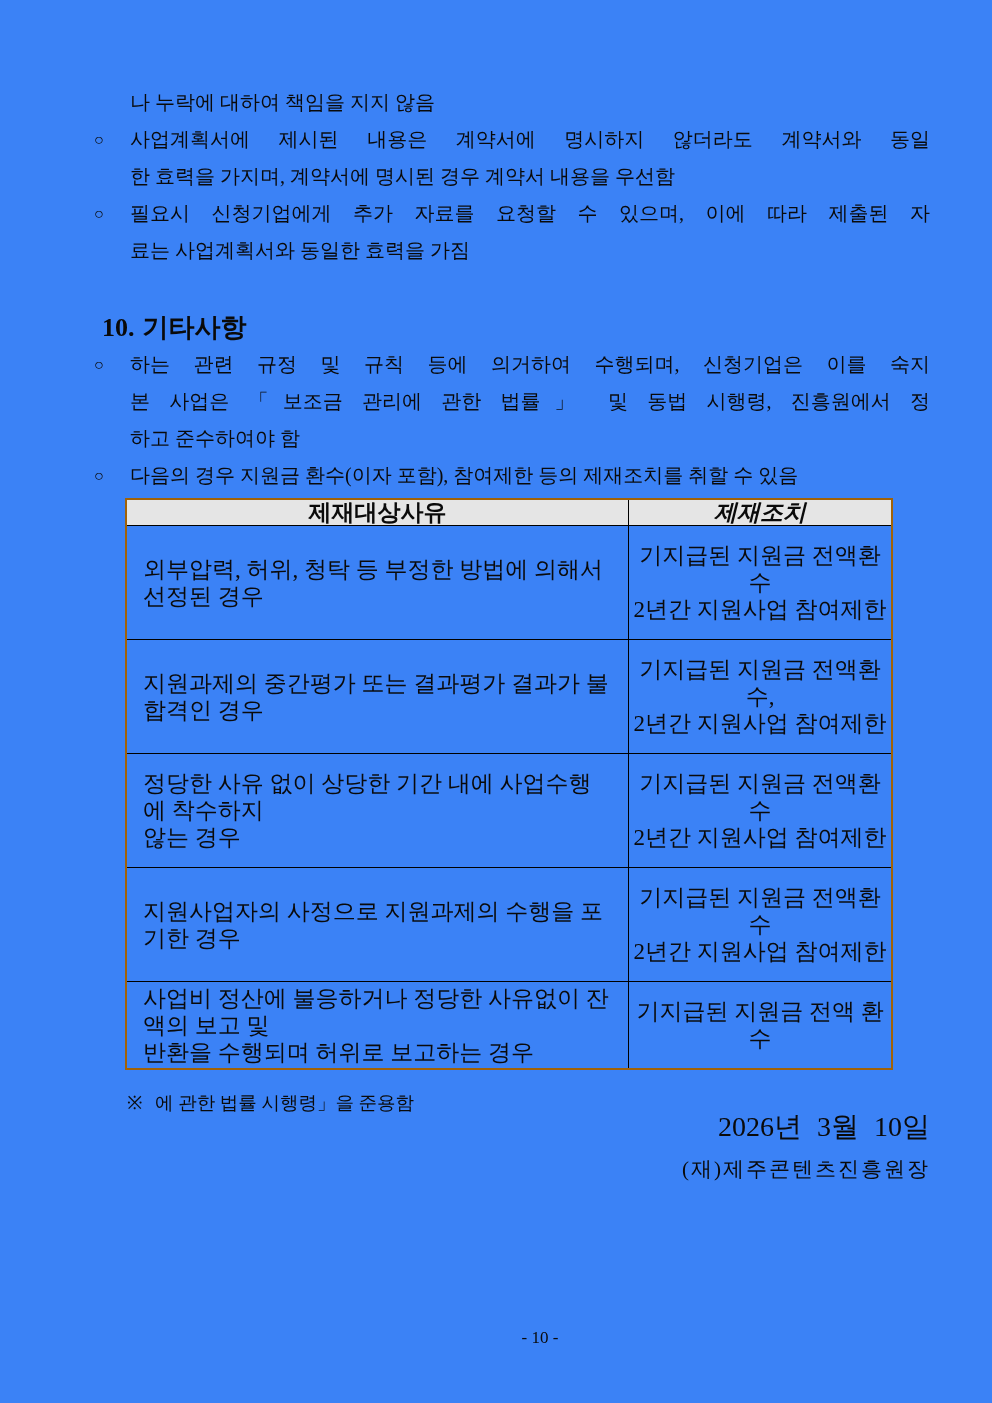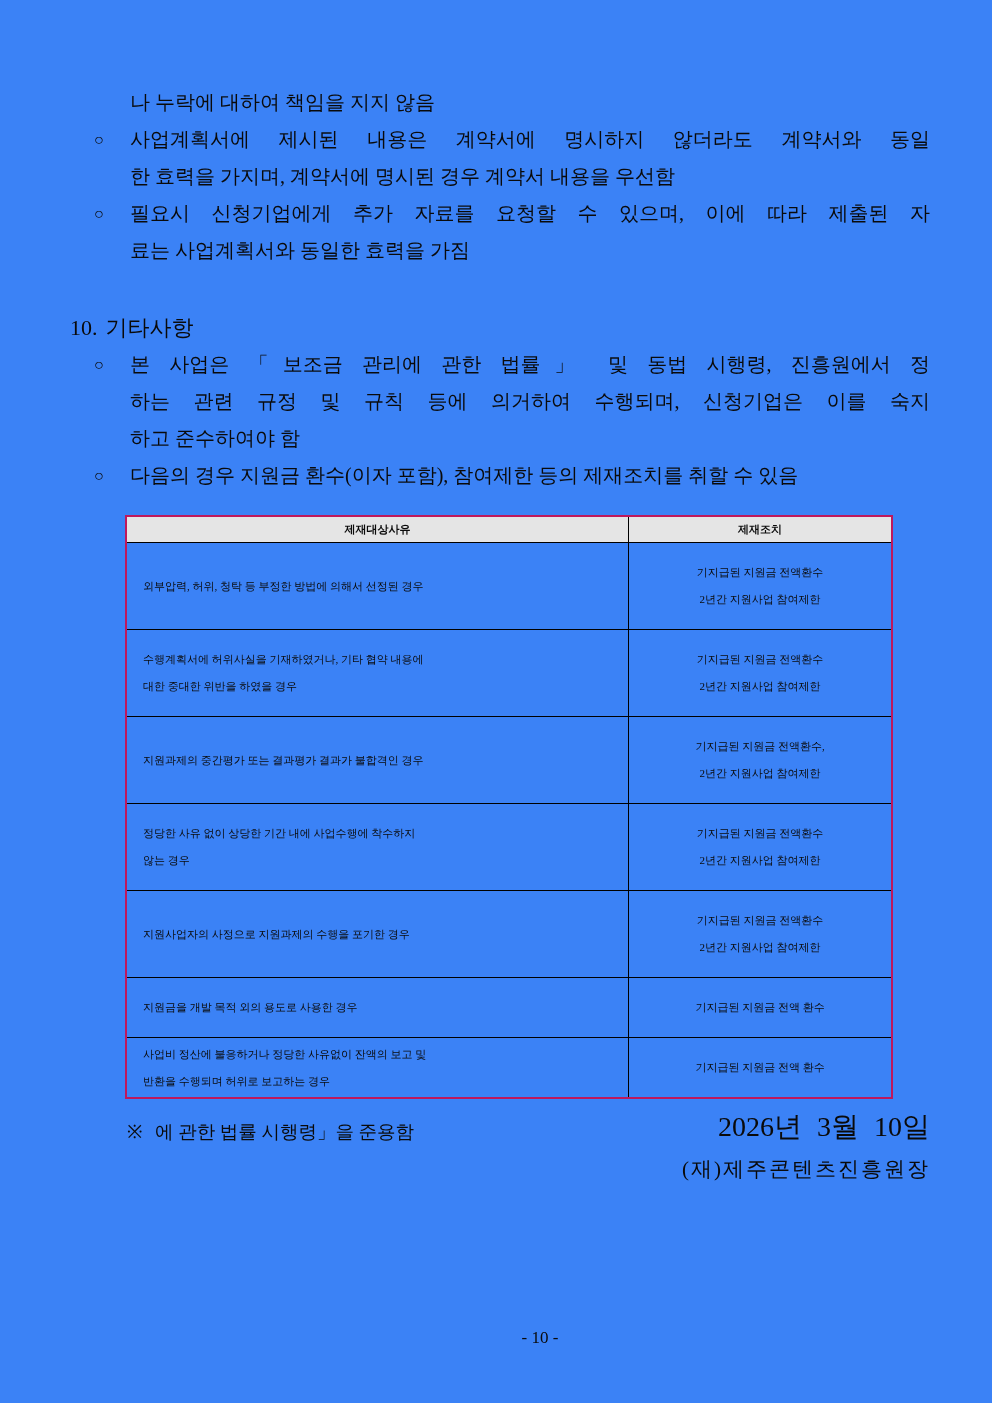--- a/index.html
+++ b/index.html
@@ -16,42 +16,42 @@
   }
   .body-text { font-size: 20px; line-height: 37px; }
   .jline { text-align: justify; text-align-last: justify; }
   .jline.last { text-align-last: left; }
   .cont-line { margin-left: 60px; }
   .bullet-item { position: relative; padding-left: 60px; }
   .bullet-item .marker {
     position: absolute; left: 24px; top: 0;
     font-size: 16px; line-height: 37px;
   }
-  .section-heading { font-size: 22px; font-weight: normal; line-height: 37px; margin-top: 40px; }
+  .section-heading { font-size: 26px; font-weight: bold; line-height: 37px; margin-top: 40px; margin-left: 32px; }
   .section-heading .sec-num { margin-right: 8px; }
 
   table.sanction-table {
     border-collapse: collapse;
     table-layout: fixed;
-    margin: 21px 0 0 55px;
+    margin: 4px 0 0 55px;
     width: 747px;
-    font-size: 11px;
-    border: 2px solid #be185d;
+    font-size: 23px;
+    border: 2px solid #a16207;
   }
   .sanction-table th {
     background: #e5e5e5;
     border: 1px solid #000;
     font-weight: bold;
     height: 25px;
     padding: 0 4px;
     text-align: center;
     line-height: 23px;
   }
   th.reason-col { width: 493px; }
-  th.action-col { width: 254px; }
+  th.action-col { width: 254px; font-style: italic; }
   .sanction-table td {
     border: 1px solid #000;
     line-height: 27px;
     padding: 1px 16px;
     vertical-align: middle;
   }
   td.reason { text-align: left; }
   td.action { text-align: center; padding: 16px 4px; }
   .cline { text-align: inherit; }
 
@@ -105,22 +105,22 @@
 
     <div class="section-heading">
       <span class="sec-num">10.</span><span>기타사항</span>
     </div>
 
     <div>
 
         <div class="bullet-item">
           <span class="marker">○</span>
           <div class="b-lines">
+            <div class="jline">하는 관련 규정 및 규칙 등에 의거하여 수행되며, 신청기업은 이를 숙지</div>
             <div class="jline">본 사업은 「보조금 관리에 관한 법률」 및 동법 시행령, 진흥원에서 정</div>
-            <div class="jline">하는 관련 규정 및 규칙 등에 의거하여 수행되며, 신청기업은 이를 숙지</div>
             <div class="jline last">하고 준수하여야 함</div>
           </div>
         </div>
 
         <div class="bullet-item">
           <span class="marker">○</span>
           <div class="b-lines">
             <div class="jline last">다음의 경우 지원금 환수(이자 포함), 참여제한 등의 제재조치를 취할 수 있음</div>
           </div>
         </div>
@@ -138,30 +138,20 @@
           <tr>
             <td class="reason">
               <div class="cline last">외부압력, 허위, 청탁 등 부정한 방법에 의해서 선정된 경우</div>
             </td>
             <td class="action">
               <div class="cline">기지급된 지원금 전액환수</div>
               <div class="cline last">2년간 지원사업 참여제한</div>
             </td>
           </tr>
 
-          <tr>
-            <td class="reason">
-              <div class="cline">수행계획서에 허위사실을 기재하였거나, 기타 협약 내용에</div>
-              <div class="cline last">대한 중대한 위반을 하였을 경우</div>
-            </td>
-            <td class="action">
-              <div class="cline">기지급된 지원금 전액환수</div>
-              <div class="cline last">2년간 지원사업 참여제한</div>
-            </td>
-          </tr>
 
           <tr>
             <td class="reason">
               <div class="cline last">지원과제의 중간평가 또는 결과평가 결과가 불합격인 경우</div>
             </td>
             <td class="action">
               <div class="cline">기지급된 지원금 전액환수,</div>
               <div class="cline last">2년간 지원사업 참여제한</div>
             </td>
           </tr>
@@ -180,28 +170,20 @@
           <tr>
             <td class="reason">
               <div class="cline last">지원사업자의 사정으로 지원과제의 수행을 포기한 경우</div>
             </td>
             <td class="action">
               <div class="cline">기지급된 지원금 전액환수</div>
               <div class="cline last">2년간 지원사업 참여제한</div>
             </td>
           </tr>
 
-          <tr>
-            <td class="reason">
-              <div class="cline last">지원금을 개발 목적 외의 용도로 사용한 경우</div>
-            </td>
-            <td class="action">
-              <div class="cline last">기지급된 지원금 전액 환수</div>
-            </td>
-          </tr>
 
           <tr>
             <td class="reason">
               <div class="cline">사업비 정산에 불응하거나 정당한 사유없이 잔액의 보고 및</div>
               <div class="cline last">반환을 수행되며 허위로 보고하는 경우</div>
             </td>
             <td class="action">
               <div class="cline last">기지급된 지원금 전액 환수</div>
             </td>
           </tr>

